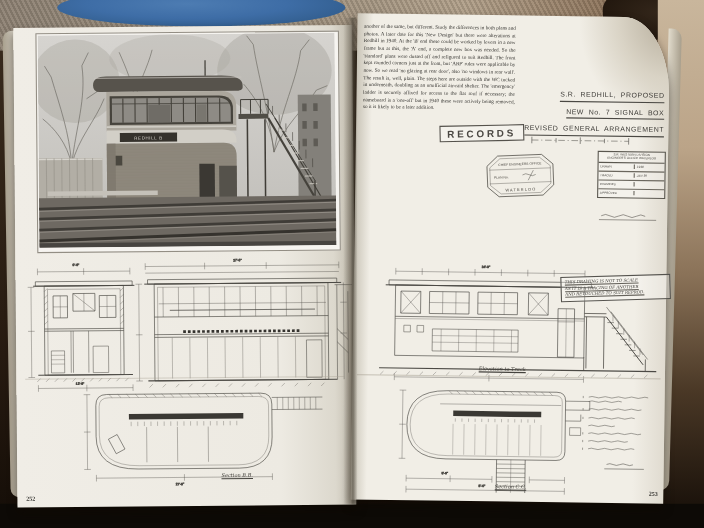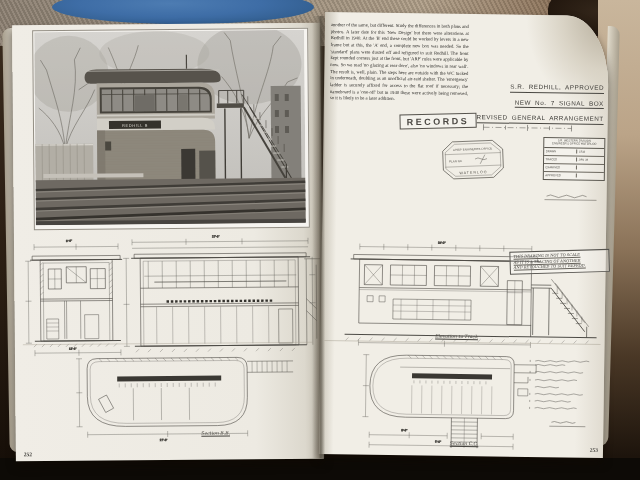--- a/index.html
+++ b/index.html
@@ -227,21 +227,21 @@
     <div class="abs sheetline" style="left:8px;top:319px;width:290px;opacity:.45;"></div>
     <div class="abs pageno" style="left:8px;bottom:4px;">252</div>
   </div>
 
   <div class="abs page page-right">
     <div class="abs curl"></div>
 
     <div class="abs bodytext" style="left:6px;top:10px;width:138px;height:104px;">another of the same, but different. Study the differences in both plans and photos. A later date for this 'New Design' but there were alterations at Redhill in 1940. At the 'B' end these could be worked by levers in a new frame but at this, the 'A' end, a complete new box was needed. So the 'standard' plans were dusted off and refigured to suit Redhill. The front kept rounded corners just at the front, but 'ARP' rules were applicable by now. So we read 'no glazing at rear door', also 'no windows in rear wall'. The result is, well, plain. The steps here are outside with the WC tucked in underneath, doubling as an unofficial air-raid shelter. The 'emergency' ladder is securely affixed for access to the flat roof if necessary; the nameboard is a 'one-off' but in 1940 these were actively being removed, so it is likely to be a later addition.</div>
 
     <div class="abs titleblock" style="left:146px;top:62px;width:134px;">
-      <div><span class="tl">S.R. REDHILL, APPROVED</span></div>
+      <div><span class="tl">S.R. REDHILL, PROPOSED</span></div>
       <div><span class="tl">NEW No. 7 SIGNAL BOX</span></div>
       <div><span class="tl">REVISED GENERAL ARRANGEMENT</span></div>
     </div>
 
     <div class="abs records" style="left:76px;top:100px;">RECORDS</div>
 
     <svg class="abs" style="left:158px;top:107px;" width="92" height="12" viewBox="0 0 92 12">
       <g stroke="#55534e" fill="none">
         <path stroke-width=".5" stroke-dasharray="6 2.5 1 2.5" d="M2 6 H90"></path>
         <path stroke-width=".6" d="M2 3v6 M24 4v4 M46 3v6 M68 4v4 M90 3v6"></path>

